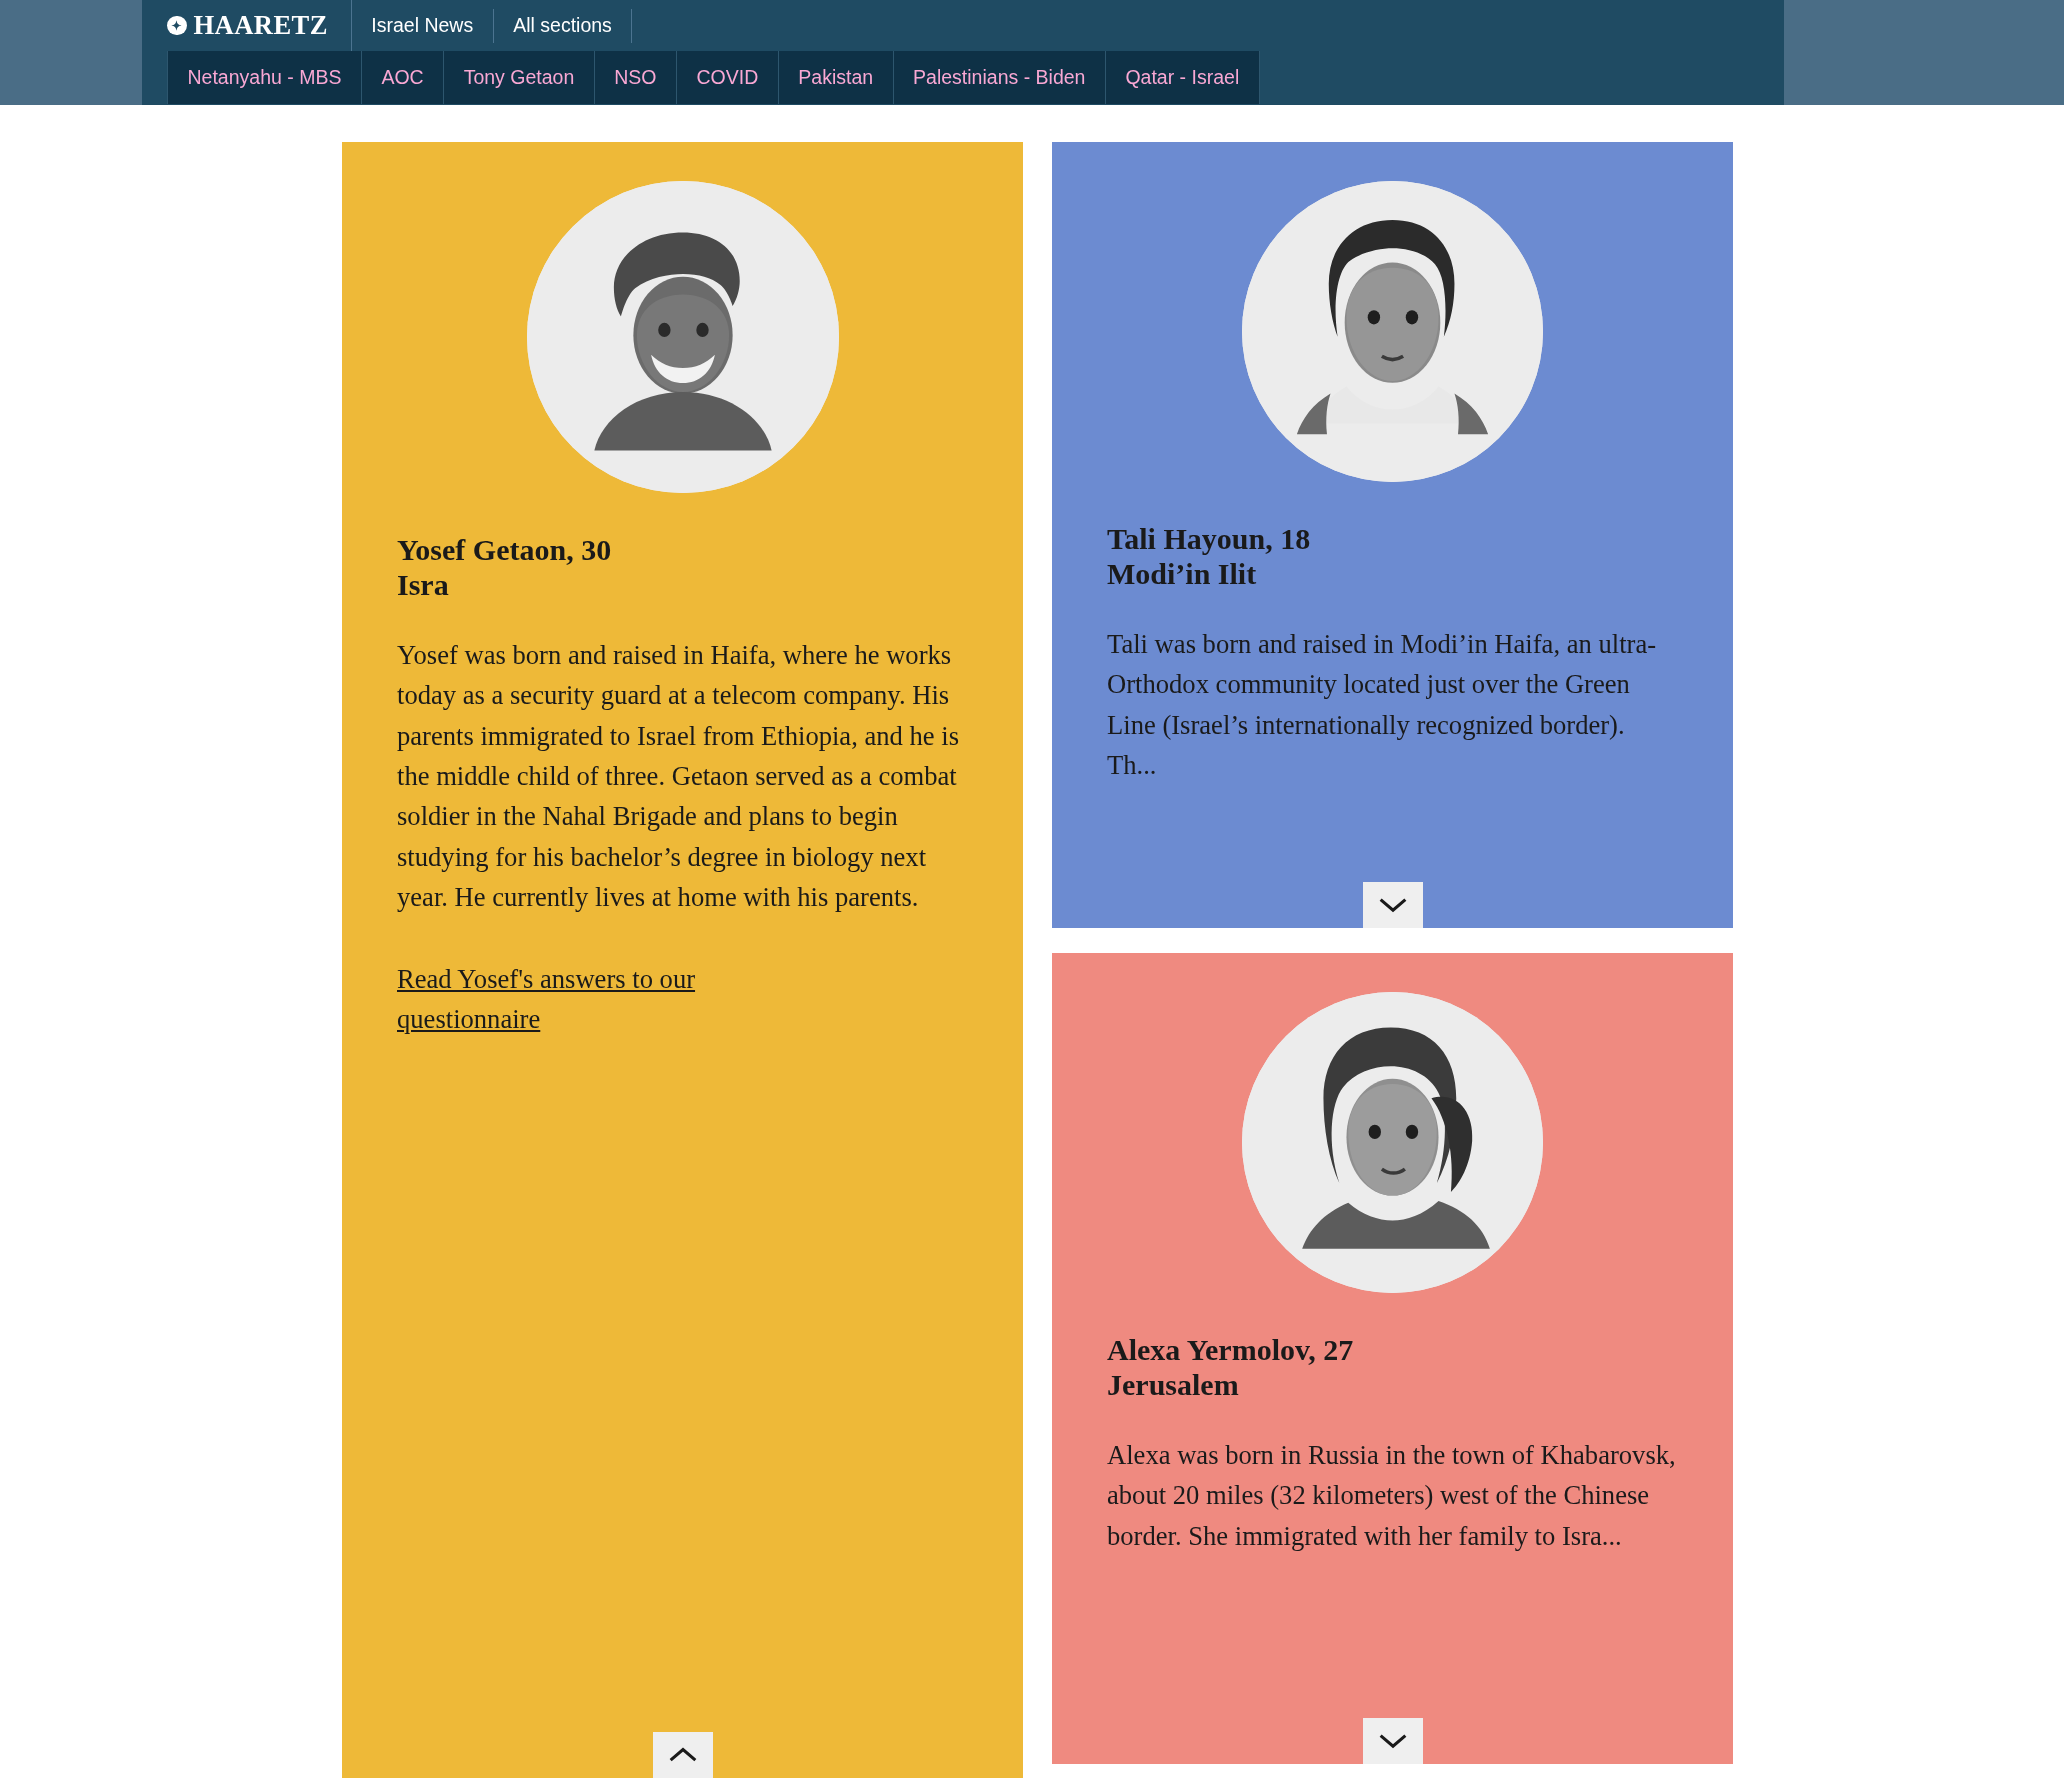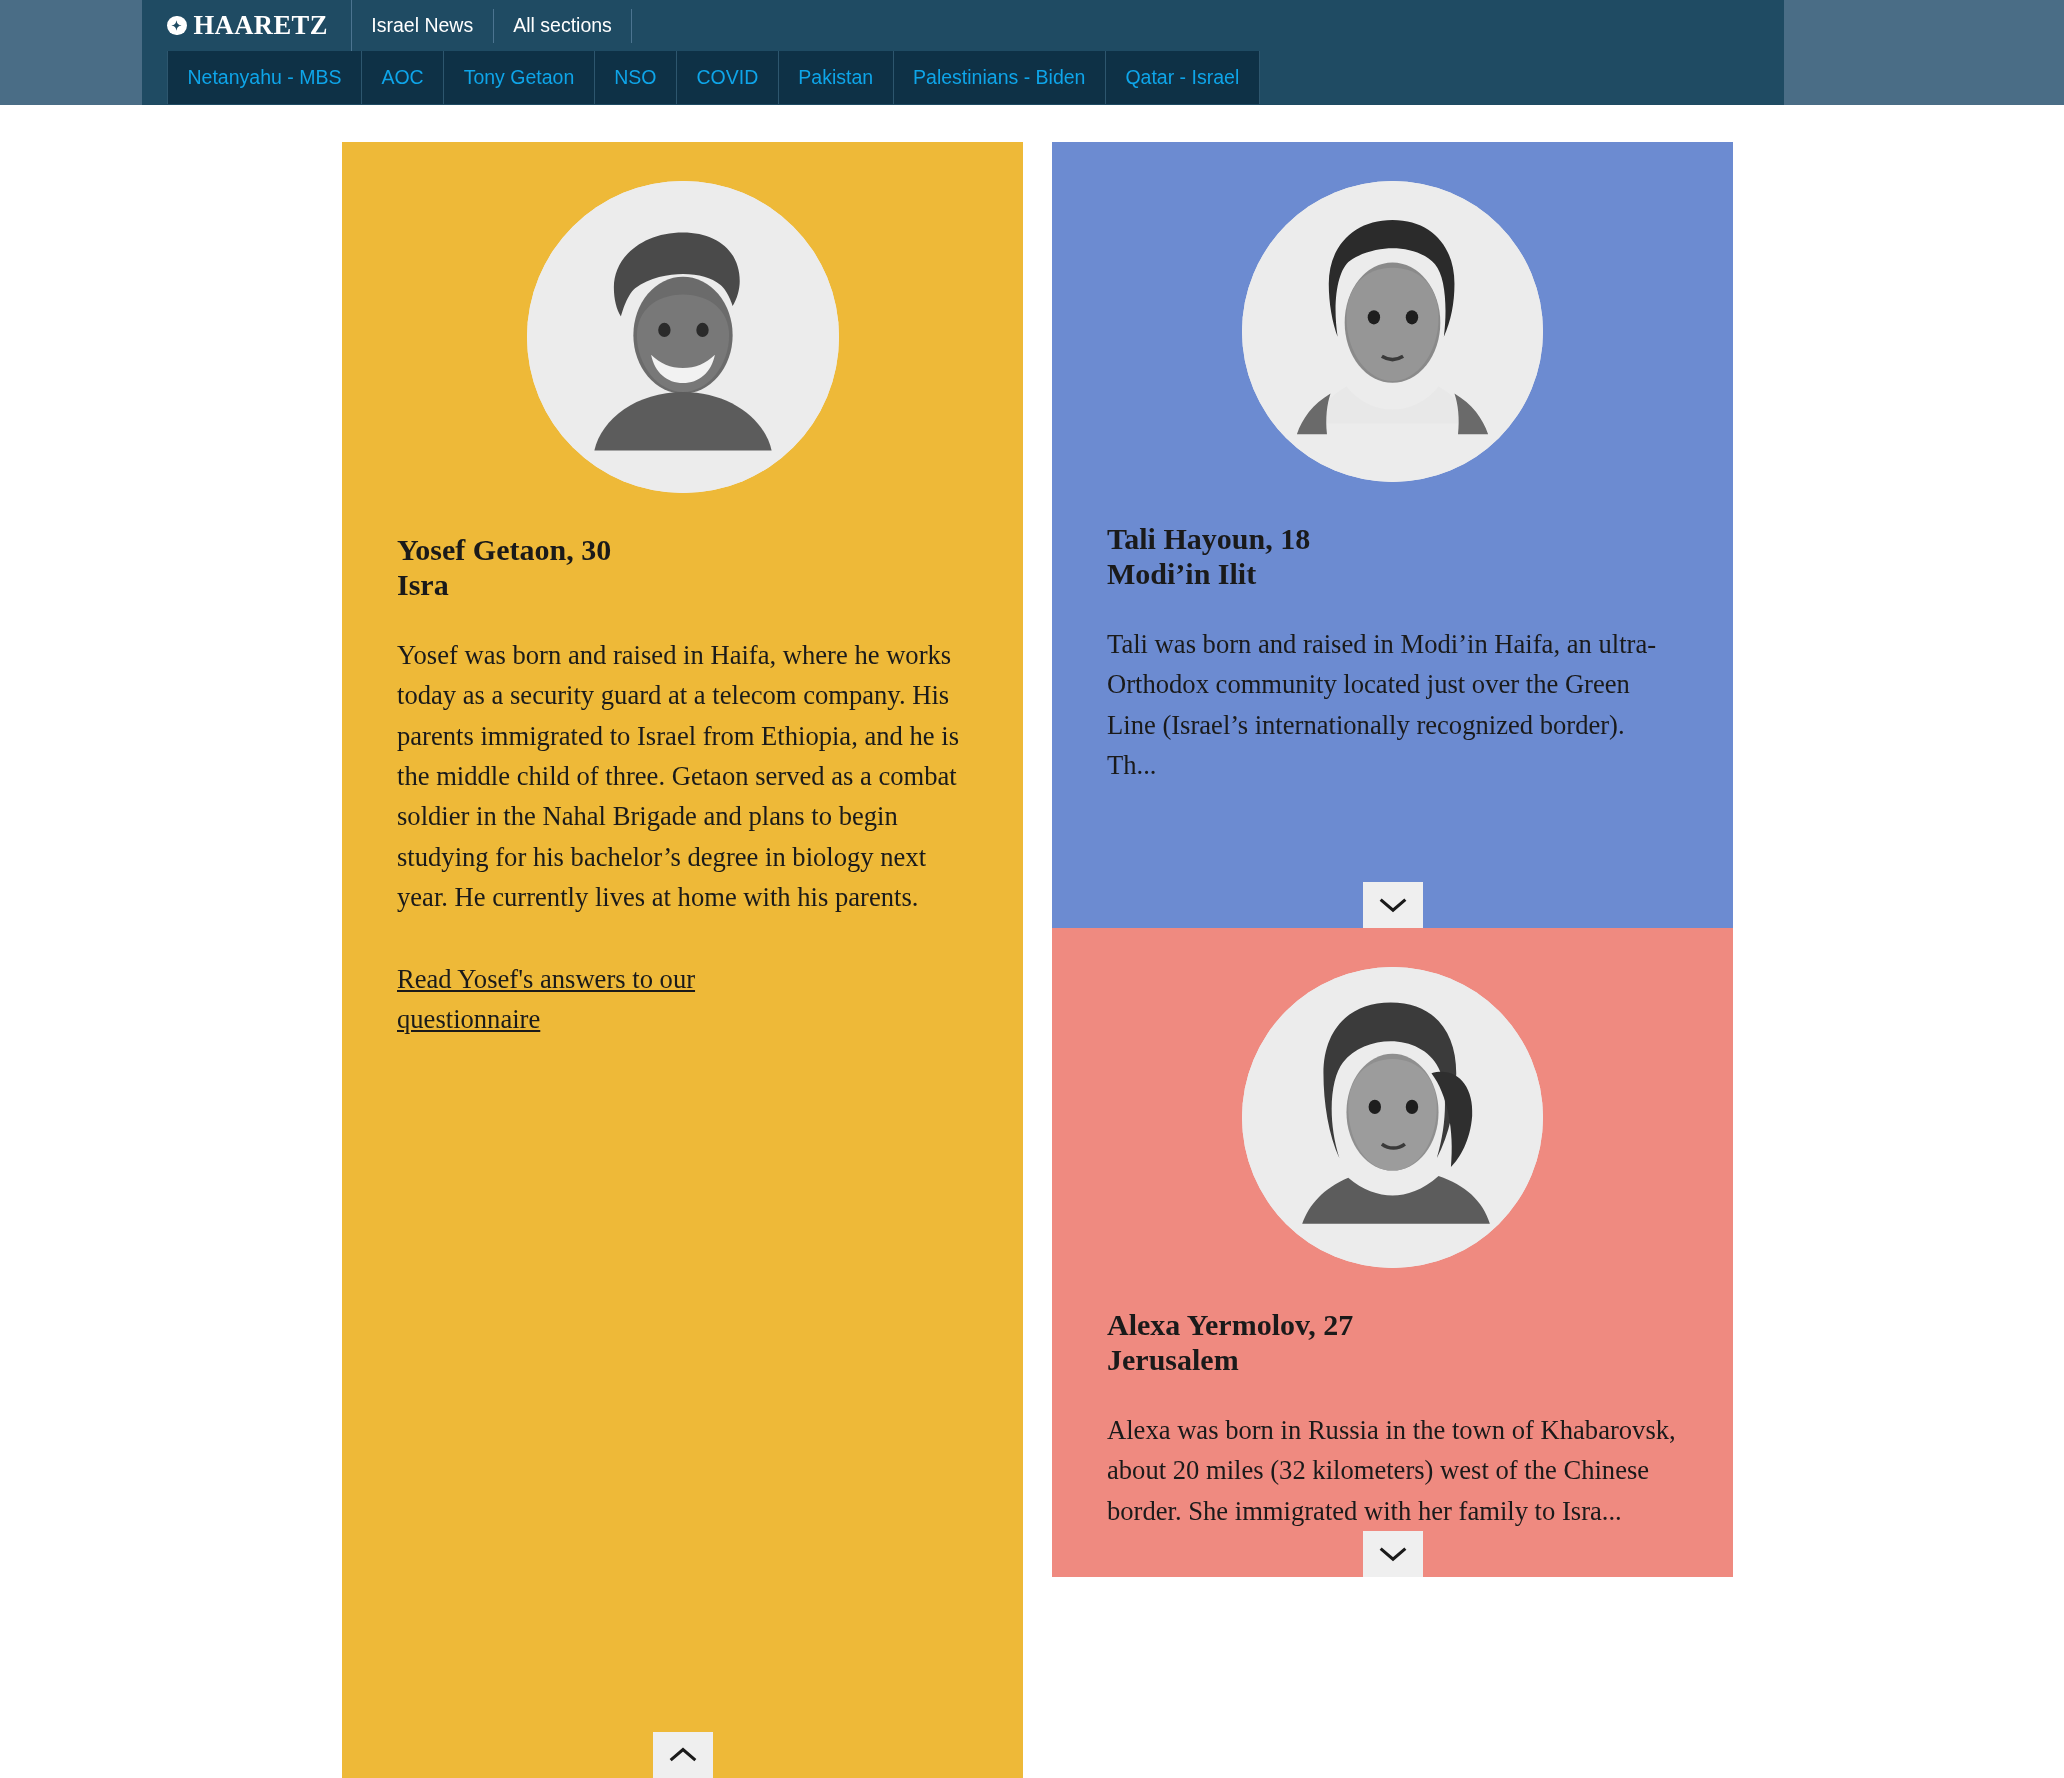--- a/index.html
+++ b/index.html
@@ -83,21 +83,21 @@
     top: 51px;
     height: 53px;
     display: flex;
     align-items: stretch;
     background: #0e3146;
   }
   .tag-item {
     display: flex;
     align-items: center;
     padding: 0 19.5px;
-    color: #0ea5e9;
+    color: #f9a8d4;
     font-size: 19.5px;
     white-space: nowrap;
     border-right: 0.9px solid #2d566e;
   }
   .tag-item:first-child { border-left: 0.9px solid #2d566e; }
 
   
   .board {
     position: absolute;
     top: 142px;
@@ -117,21 +117,21 @@
     width: 681px;
   }
   .card {
     position: relative;
     width: 681px;
     padding: 0;
     overflow: hidden;
   }
   .card-yellow { background: #eeb938; height: 1636px; }
   .card-blue   { background: #6c8bd1; height: 786px; }
-  .card-pink   { background: #ef8a80; height: 649px; }
+  .card-pink   { background: #ef8a80; height: 811px; margin-top: 25px; }
 
   .portrait-wrap {
     display: flex;
     justify-content: center;
     padding-top: 39px;
   }
   .portrait {
     width: 312px;
     height: 312px;
     border-radius: 50%;

